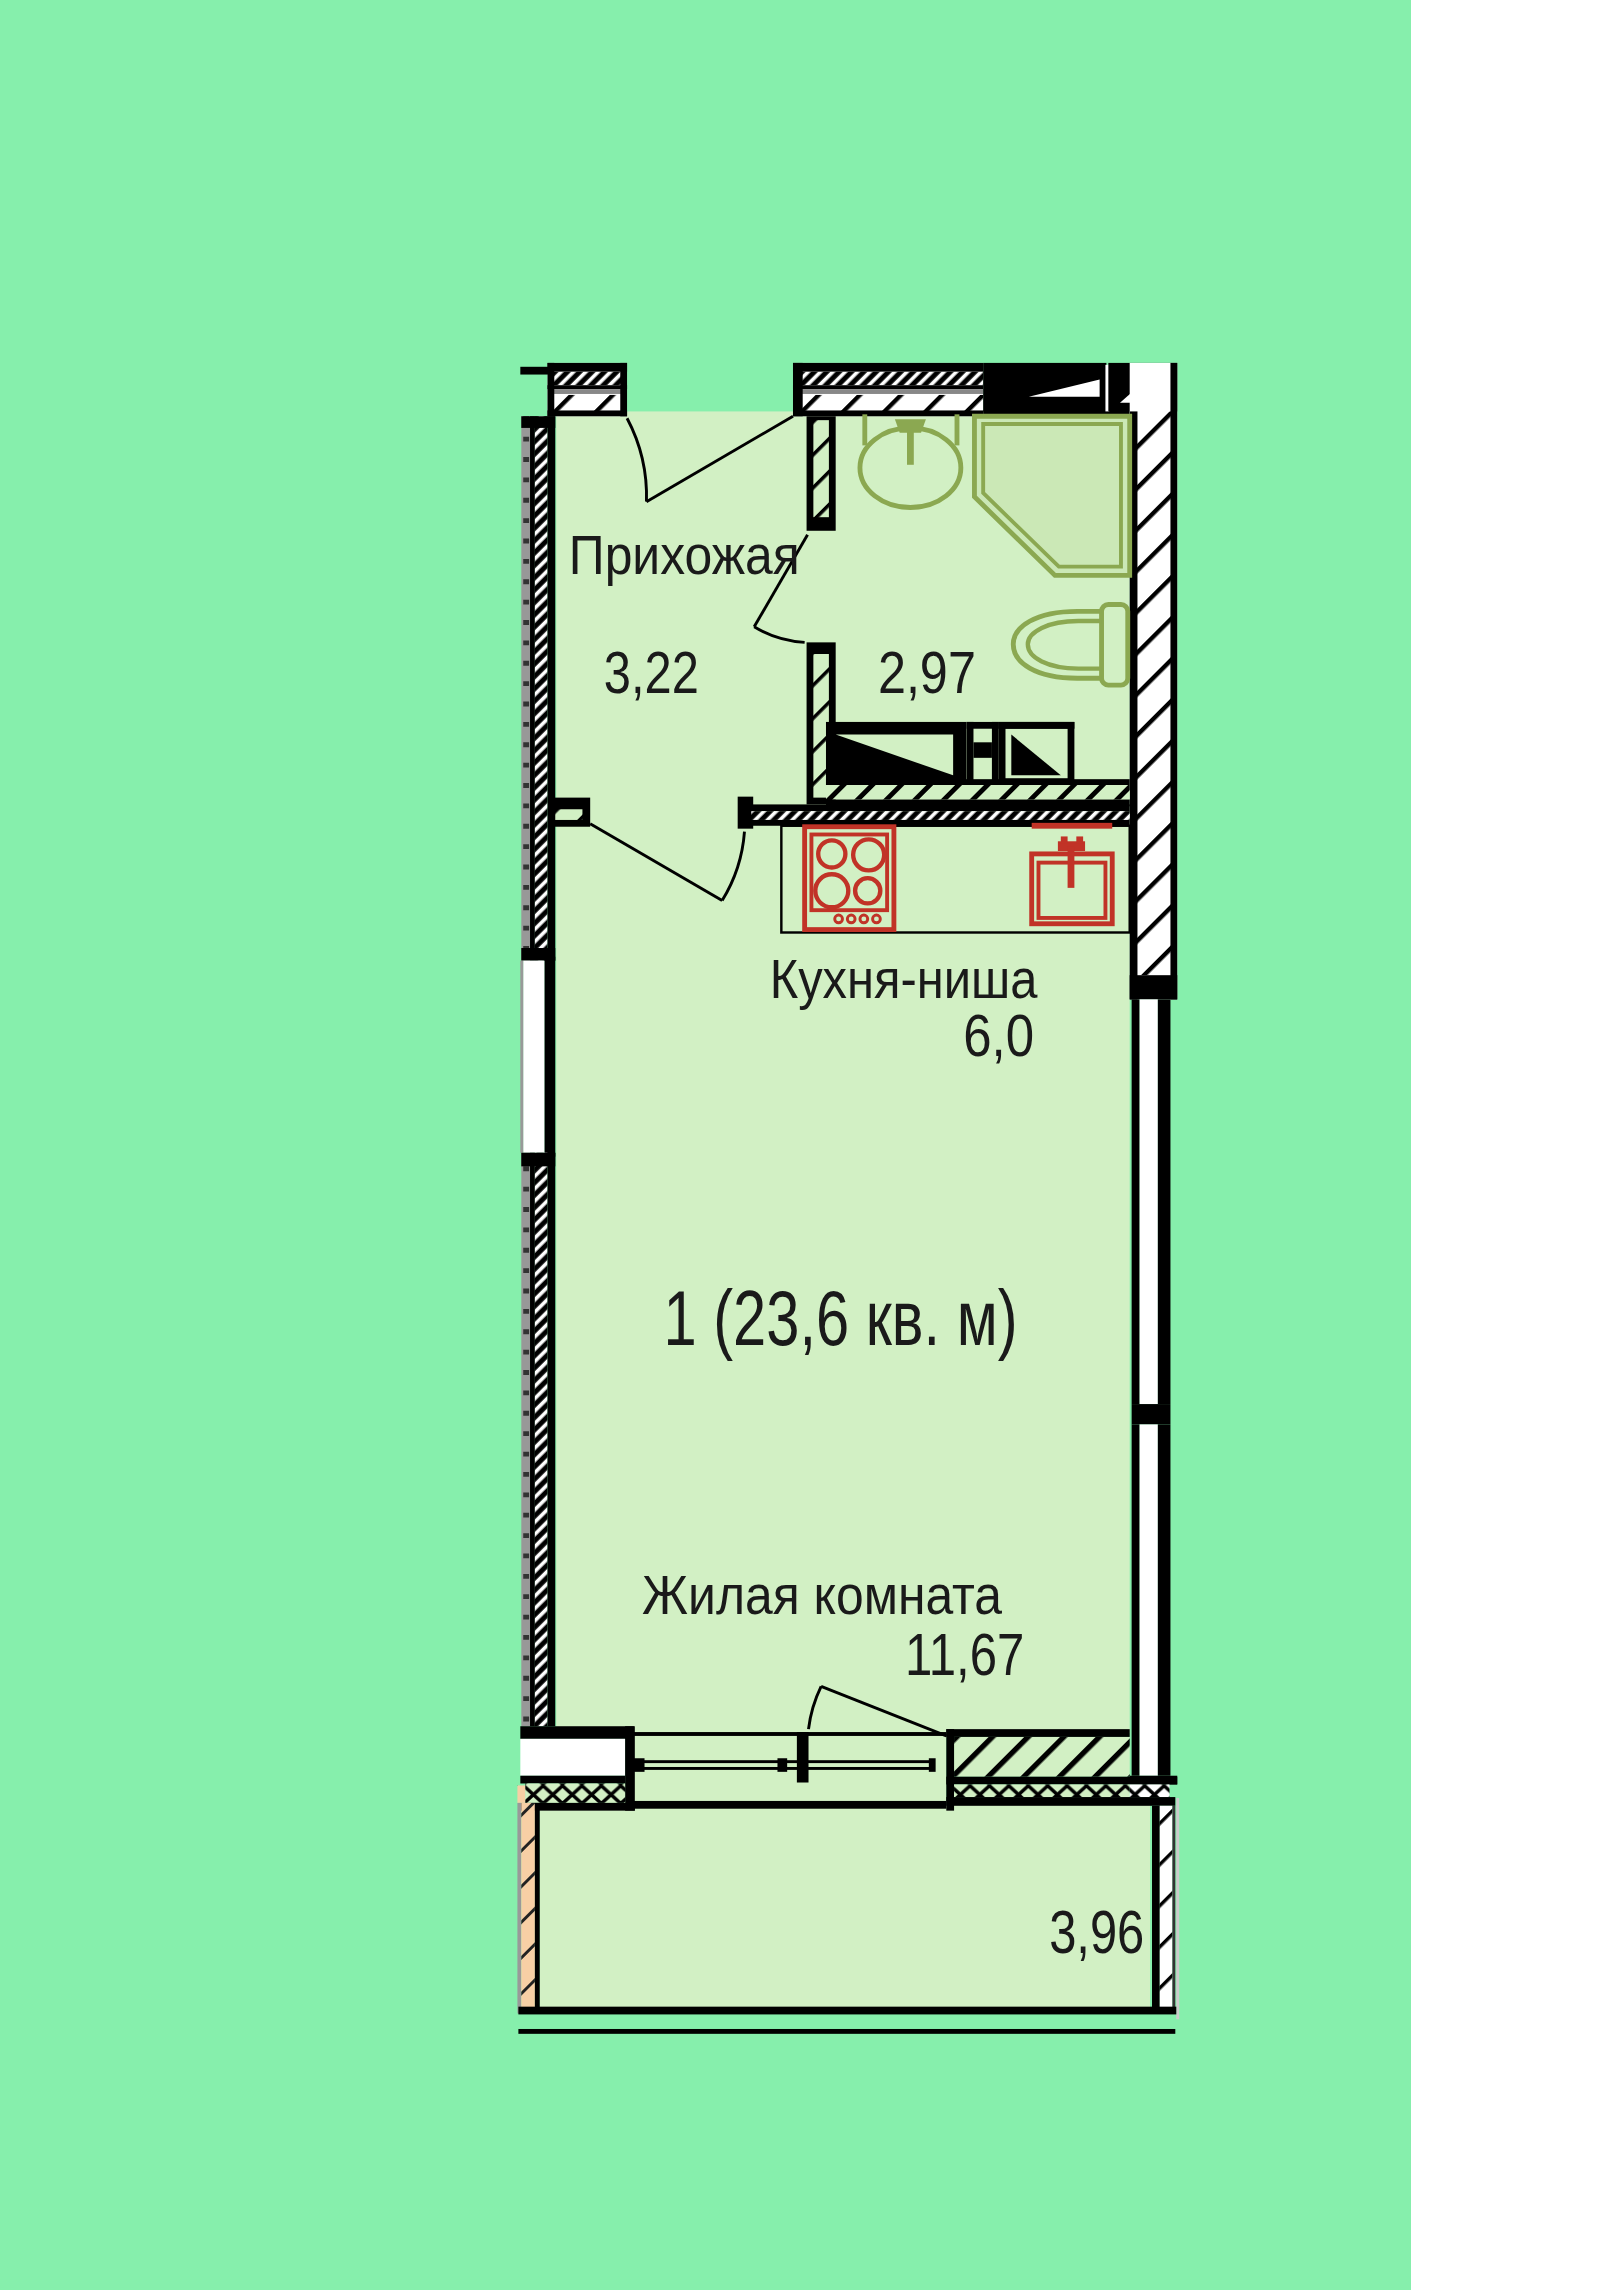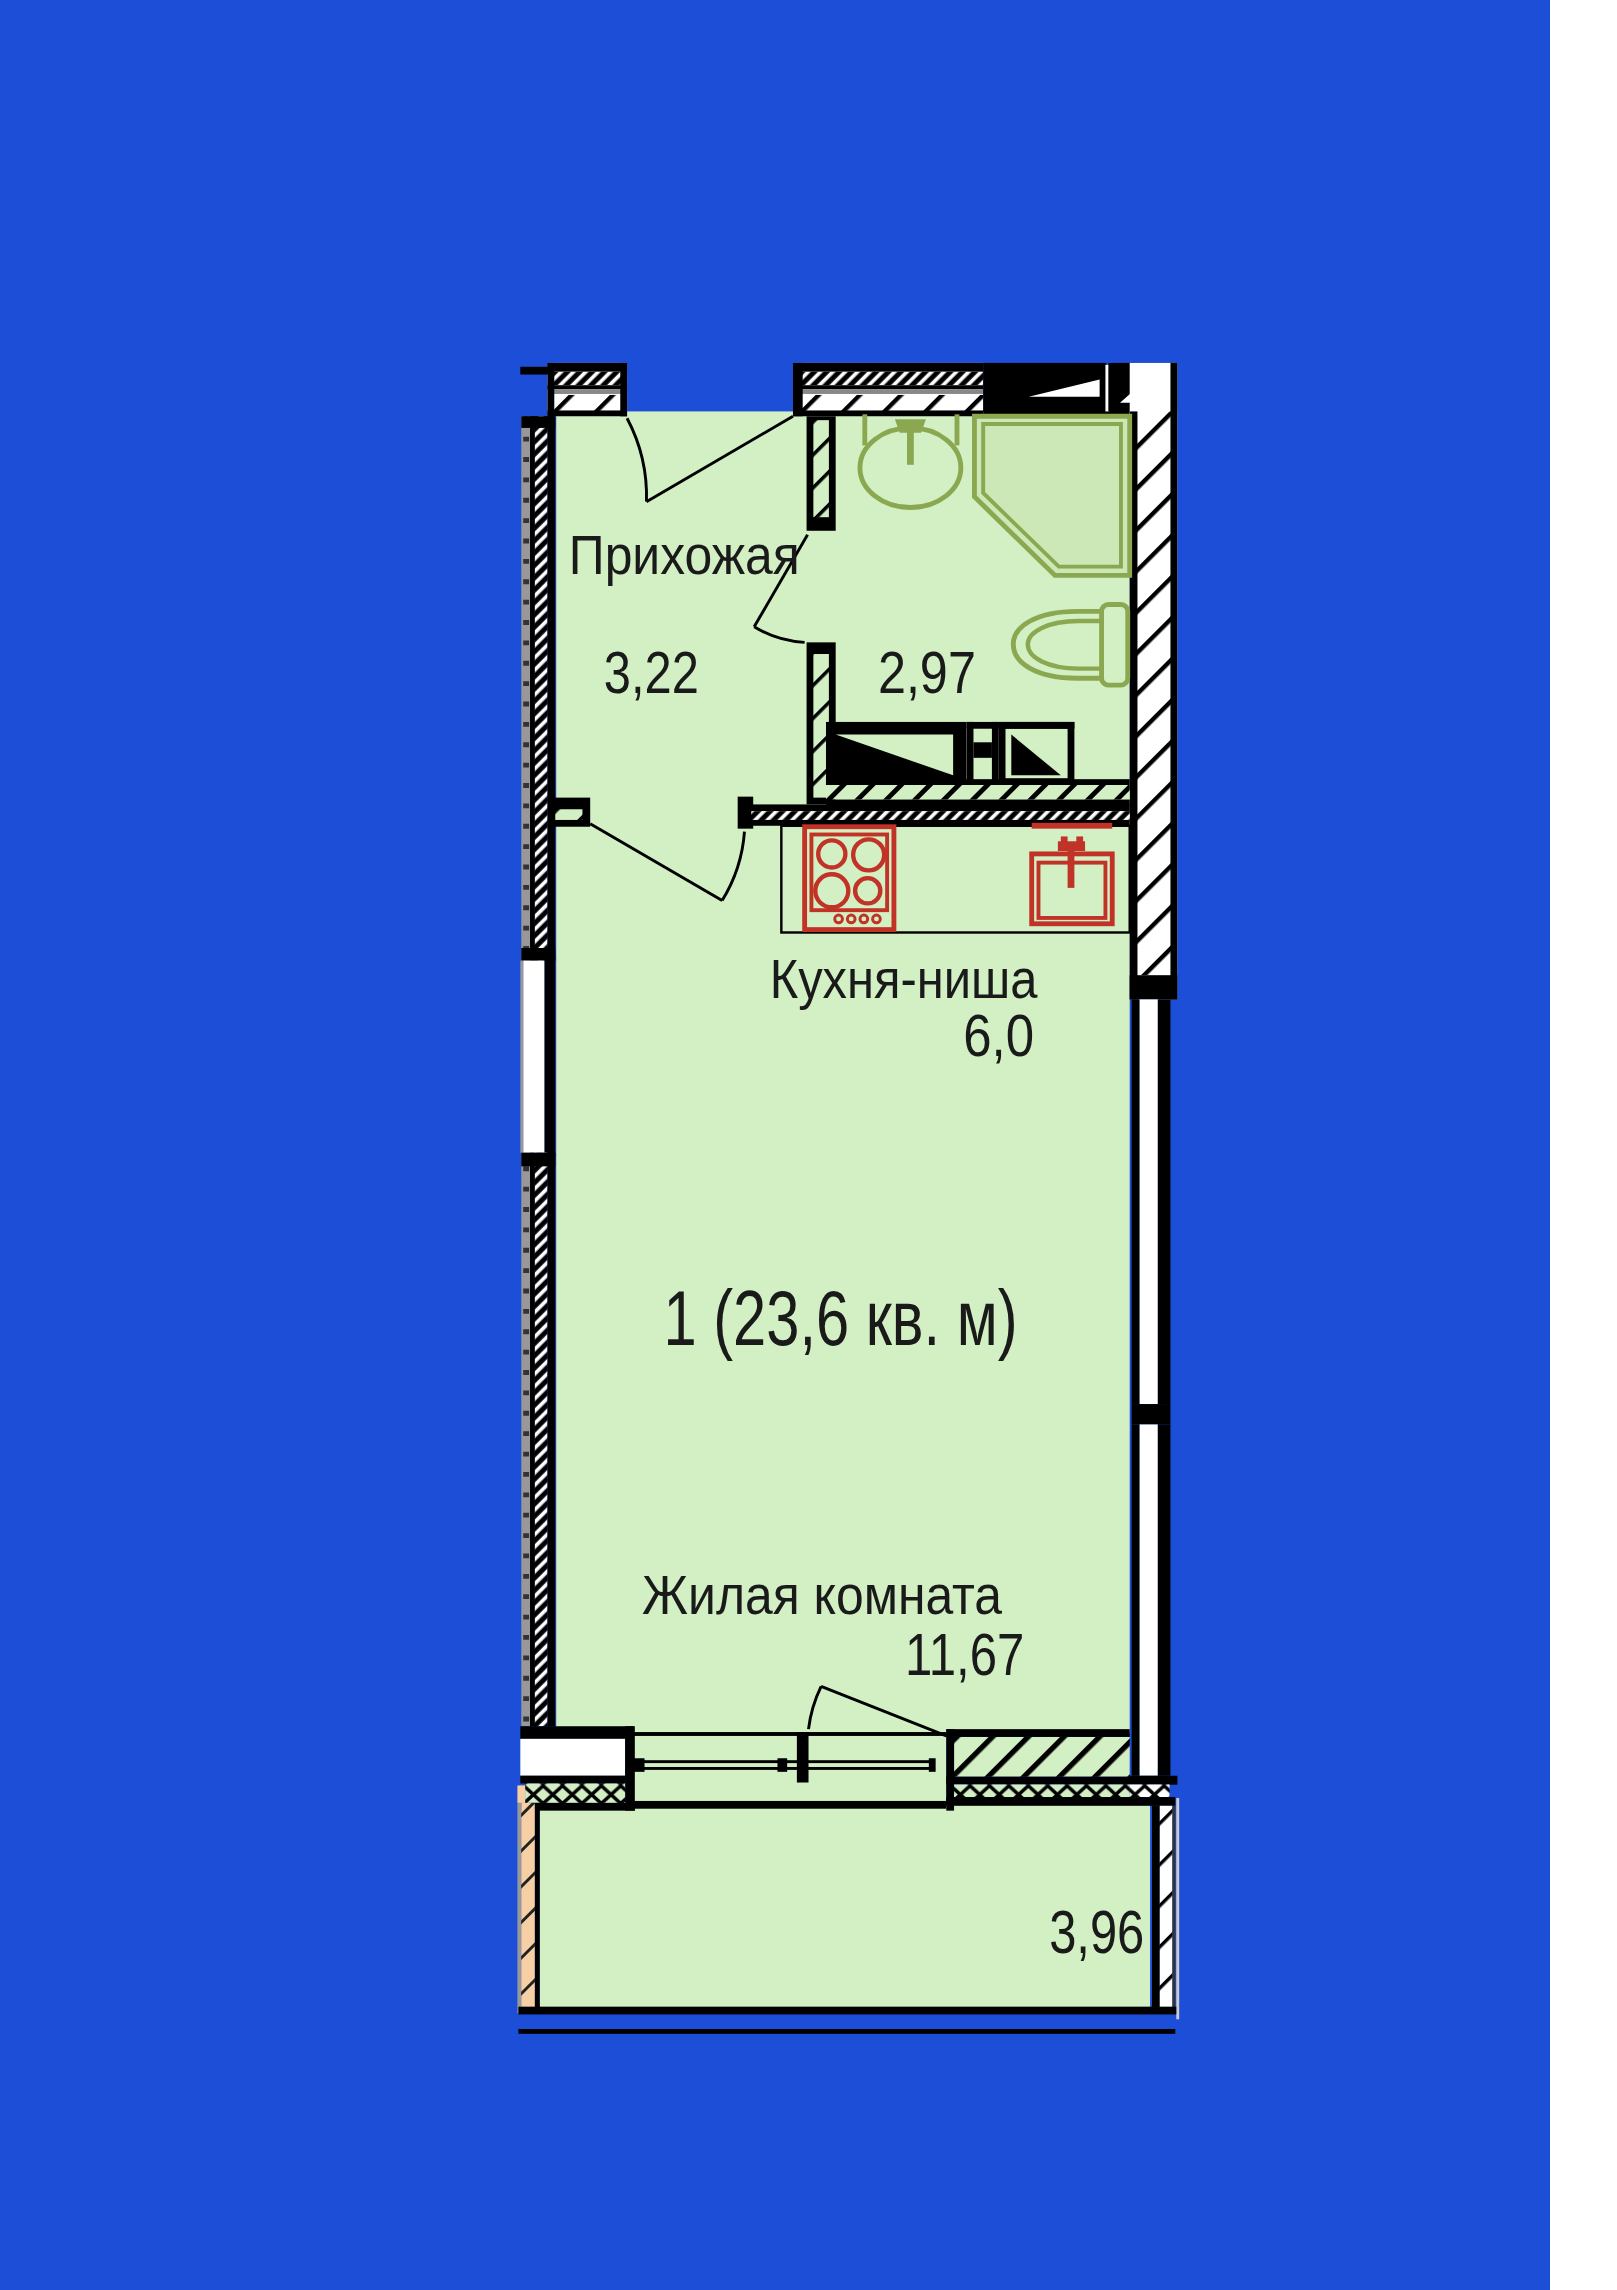--- a/index.html
+++ b/index.html
@@ -1,16 +1,16 @@
 <!DOCTYPE html>
 <html><head>
 <meta charset="utf-8">
 <style>
 html,body{margin:0;padding:0;background:#fff;}
-#page{position:relative;width:1550px;height:2290px;background:#1d4ed8;overflow:hidden;}
+#page{position:relative;width:1411px;height:2290px;background:#86efac;overflow:hidden;}
 text{font-family:"Liberation Sans",sans-serif;fill:#1a1a1a;}
 </style>
 </head>
 <body>
 <div id="page">
 <svg width="1618" height="2290" viewBox="0 0 1667 2360" xmlns="http://www.w3.org/2000/svg">
 <defs>
 
 <pattern id="dense" width="9" height="9" patternUnits="userSpaceOnUse" patternTransform="rotate(-45)">
   <rect width="9" height="9" fill="#000"></rect>

